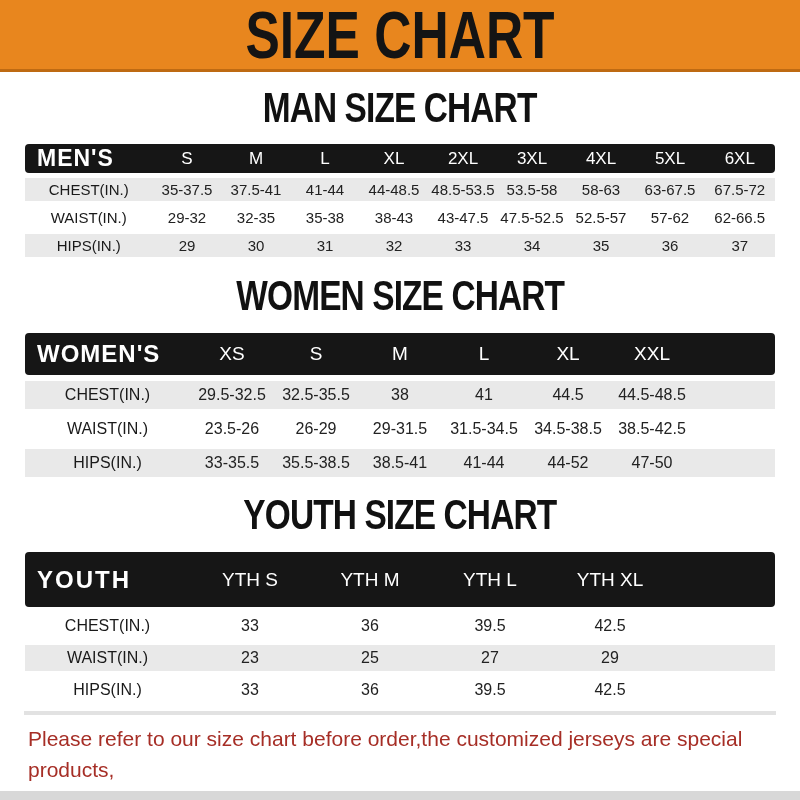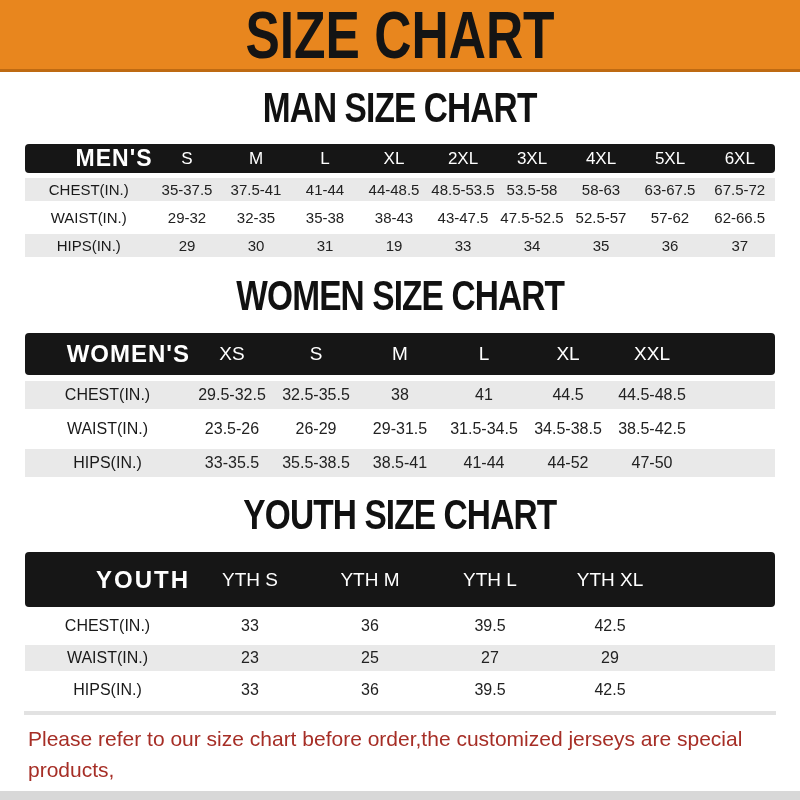--- a/index.html
+++ b/index.html
@@ -28,21 +28,21 @@
   
   table{
     width:750px;margin:10px auto 0 auto;table-layout:fixed;
     border-collapse:separate;border-spacing:0 5px;
   }
   tr.bar th{
     background:#161616;color:#ffffff;font-weight:normal;
     font-size:17px;text-align:center;padding:0;
   }
   tr.bar th.lbl{
-    font-weight:bold;text-align:right;padding-left:12px;font-size:23px;
+    font-weight:bold;text-align:left;padding-left:12px;font-size:23px;
     letter-spacing:1px;border-radius:4px 0 0 4px;
   }
   tr.bar th.last{border-radius:0 4px 4px 0;}
   tr.data td{
     text-align:center;font-size:15px;color:#222;padding:0;
   }
   tr.data td.lbl{font-size:15px;color:#1a1a1a;}
   tr.g td{background:#E9E9E9;}
   tr.w td{background:#ffffff;}
   
@@ -127,21 +127,21 @@
     <td>47.5-52.5</td>
     <td>52.5-57</td>
     <td>57-62</td>
     <td>62-66.5</td>
   </tr>
   <tr class="data g">
     <td class="lbl">HIPS(IN.)</td>
     <td>29</td>
     <td>30</td>
     <td>31</td>
-    <td>19</td>
+    <td>32</td>
     <td>33</td>
     <td>34</td>
     <td>35</td>
     <td>36</td>
     <td>37</td>
   </tr>
 </tbody>
   </table>
 
 <div class="sec-title t2">

